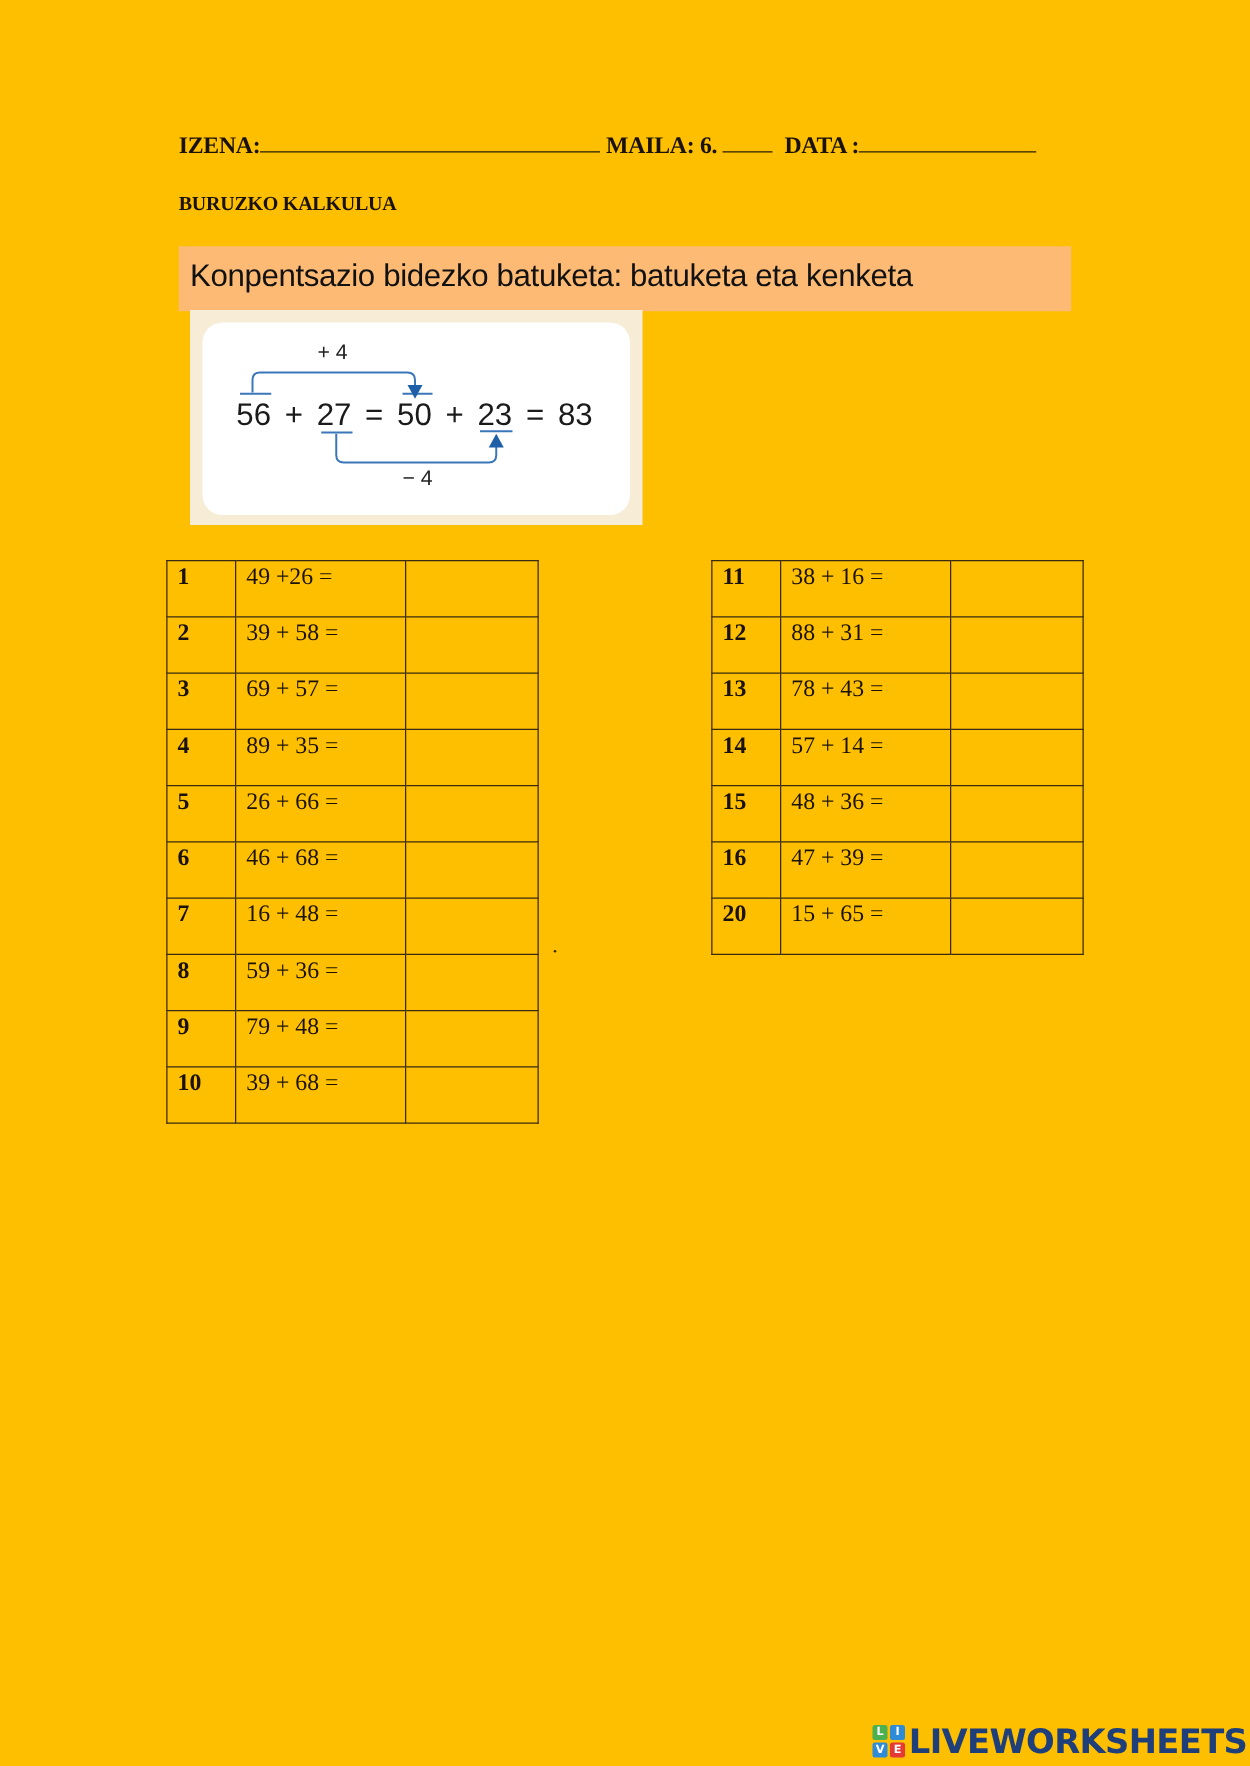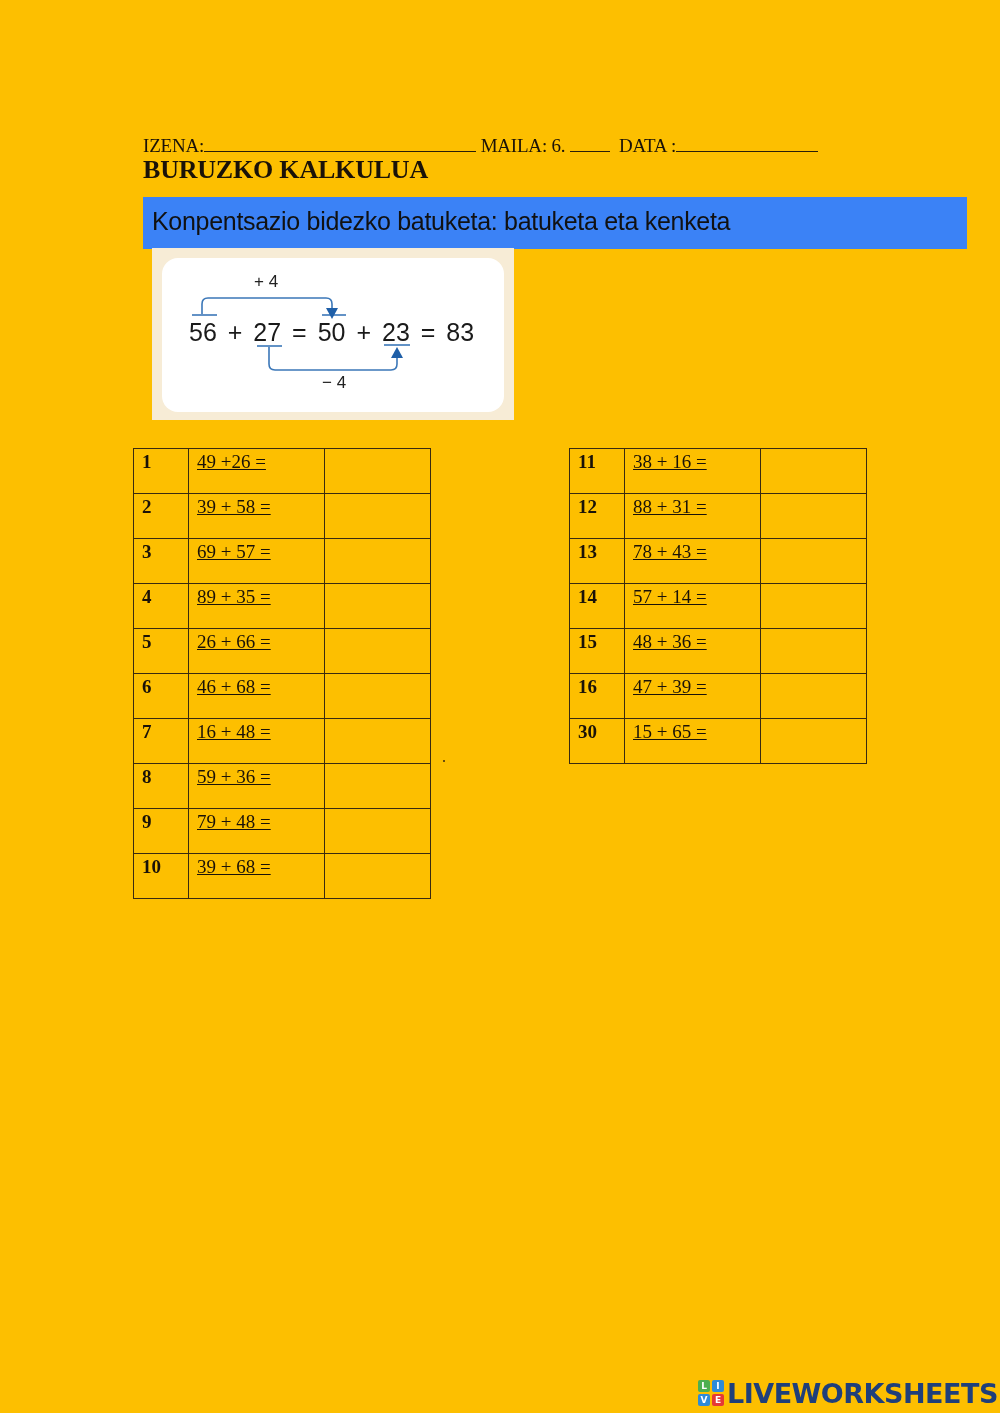--- a/index.html
+++ b/index.html
@@ -5,32 +5,32 @@
   html, body { margin: 0; padding: 0; }
   body {
     width: 1000px; height: 1413px;
     background: #fdbf00;
     position: relative;
     overflow: hidden;
     font-family: "Liberation Serif", serif;
     color: #1a1208;
   }
   .hdr {
-    position: absolute; left: 143px; top: 135px;
-    font-weight: normal; font-size: 19px; white-space: nowrap;
+    position: absolute; left: 143px; top: 105px;
+    font-weight: bold; font-size: 19px; white-space: nowrap;
     letter-spacing: -0.2px;
   }
   .blank { display: inline-block; border-bottom: 1.5px solid #2a1e08; height: 16px; vertical-align: baseline; }
   .sub {
     position: absolute; left: 143px; top: 155px;
-    font-weight: bold; font-size: 26px; letter-spacing: -0.2px;
+    font-weight: bold; font-size: 16px; letter-spacing: -0.2px;
   }
   .banner {
-    position: absolute; left: 143px; top: 197px; width: 824px; height: 52px;
-    background: #3b82f6;
+    position: absolute; left: 143px; top: 197px; width: 714px; height: 52px;
+    background: #fdba74;
   }
   .banner-title {
     position: absolute; left: 9px; top: 10px;
     font-family: "Liberation Sans", sans-serif; font-size: 25px; color: #111;
     white-space: nowrap; letter-spacing: -0.3px;
   }
   .example-frame {
     position: absolute; left: 152px; top: 248px; width: 362px; height: 172px;
     background: #f7ecd6;
   }
@@ -41,21 +41,21 @@
   .example-card svg { position: absolute; left: 0; top: 0; }
   table.ex {
     position: absolute; border-collapse: collapse;
     font-size: 19px;
   }
   table.ex td {
     border: 1.3px solid #3a2a10;
     height: 45px; vertical-align: top; padding: 2px 0 0 8px; box-sizing: border-box;
   }
   table.ex td.num { width: 55px; font-weight: bold; }
-  table.ex td.expr { width: 136px; text-decoration: underline; }
+  table.ex td.expr { width: 136px; }
   table.ex td.ans { width: 106px; }
   #t-left { left: 133px; top: 448px; }
   #t-right { left: 569px; top: 448px; }
   .dot { position: absolute; left: 443px; top: 760px; width: 2px; height: 2px; background: #3a2a10; border-radius: 1px; }
   .logo { position: absolute; left: 698px; top: 1378px; height: 30px; display: flex; align-items: center; }
   .logo-grid { display: grid; grid-template-columns: 12px 12px; grid-template-rows: 12px 12px; gap: 2px; margin-right: 3px; }
   .tile { font-family: "DejaVu Sans", sans-serif; font-size: 9px; font-weight: bold; color: #fff; display: flex; align-items: center; justify-content: center; border-radius: 2px; }
   .logo-text { font-family: "DejaVu Sans", sans-serif; font-weight: bold; font-size: 27px; color: #1f3f7a; letter-spacing: -0.5px; }
 </style>
 </head>
@@ -186,21 +186,21 @@
         <td class="num">15</td>
         <td class="expr">48 + 36 =</td>
         <td class="ans"></td>
       </tr>
   <tr>
         <td class="num">16</td>
         <td class="expr">47 + 39 =</td>
         <td class="ans"></td>
       </tr>
   <tr>
-        <td class="num">30</td>
+        <td class="num">20</td>
         <td class="expr">15 + 65 =</td>
         <td class="ans"></td>
       </tr>
 </tbody>
   </table>
 
 <div class="dot"></div>
 
 <div class="logo">
   <div class="logo-grid">

